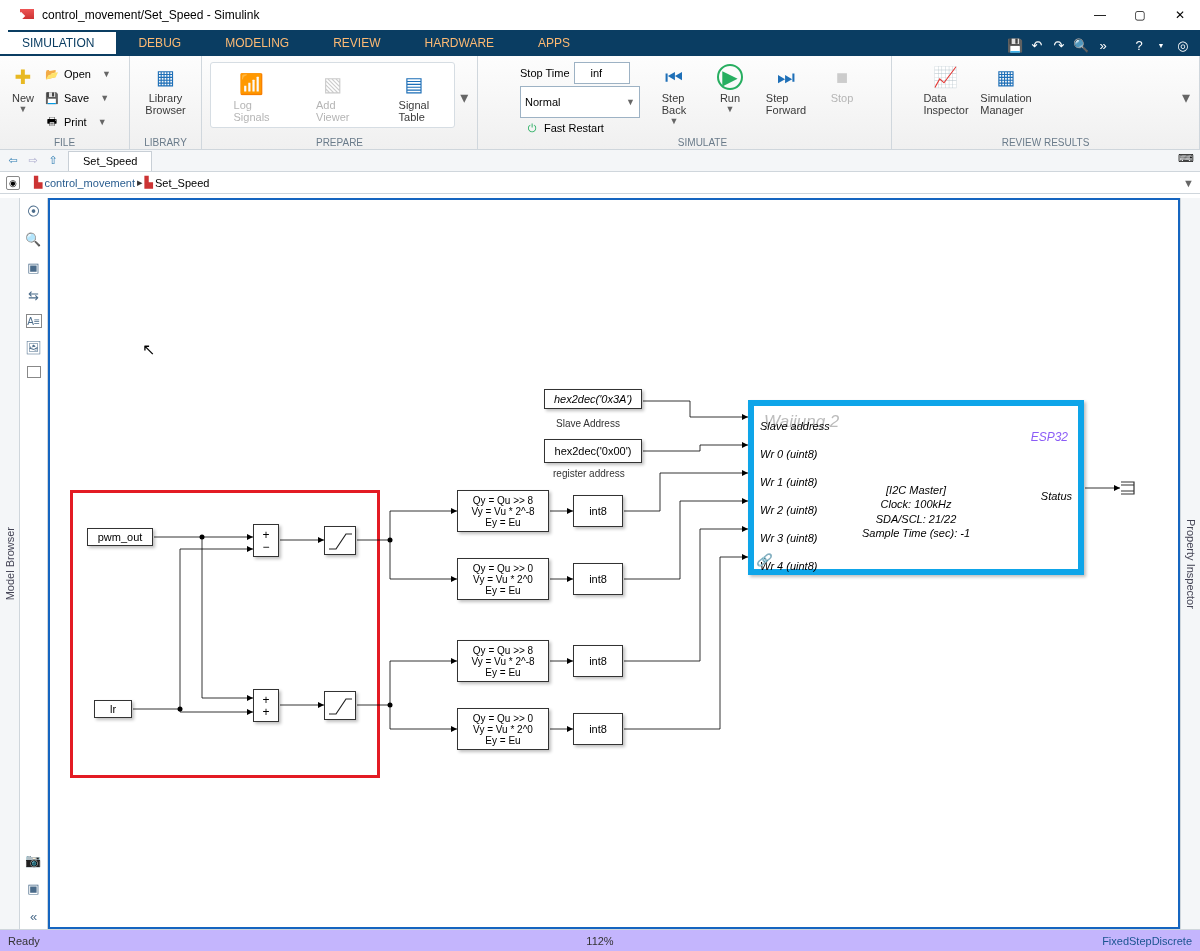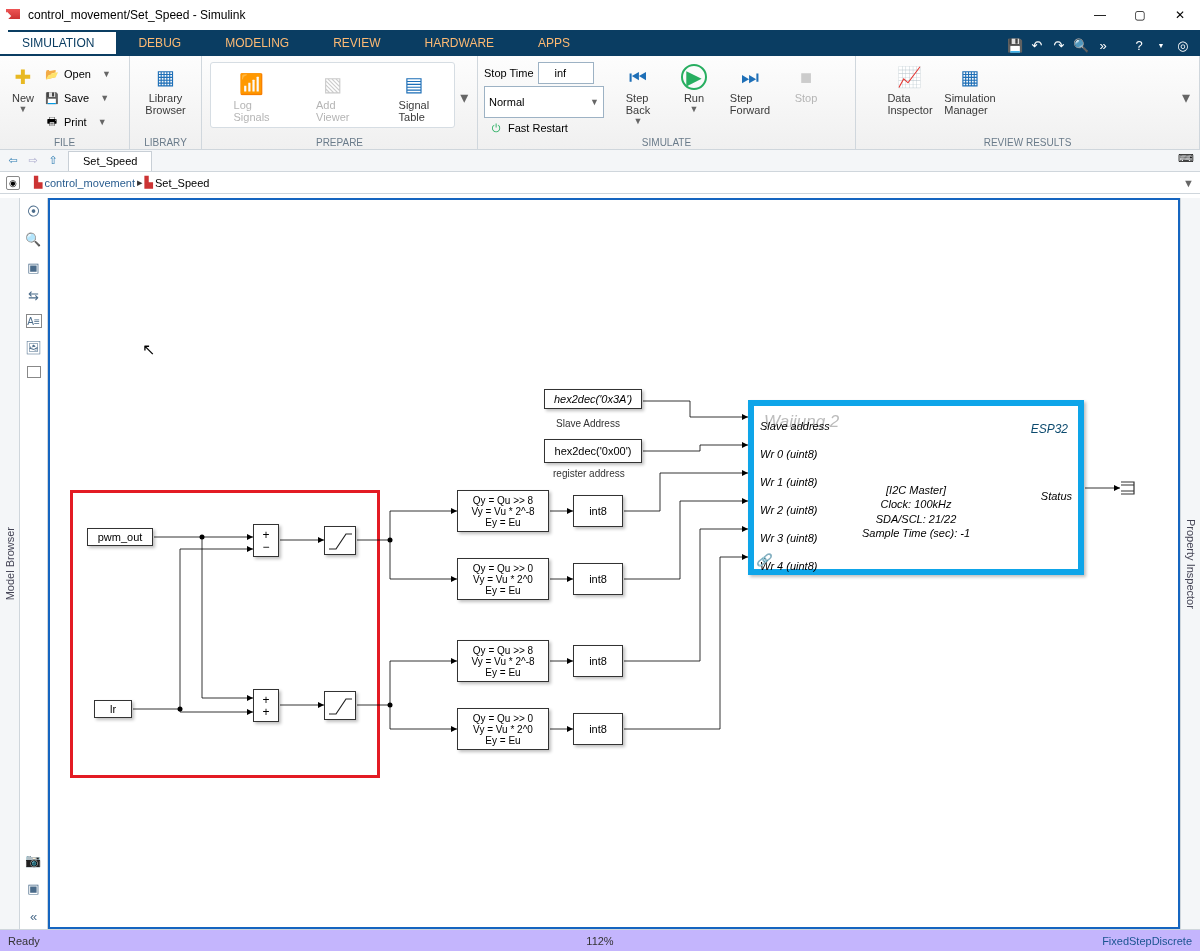--- a/index.html
+++ b/index.html
@@ -1,18 +1,18 @@
 <!DOCTYPE html>
 <html><head>
 <meta charset="utf-8">
 <style>
   *{box-sizing:border-box;margin:0;padding:0;font-family:"Segoe UI",Arial,sans-serif;}
   body{width:1200px;height:951px;background:#fff;overflow:hidden;position:relative;}
   
-  .titlebar{height:30px;background:#fff;display:flex;align-items:center;font-size:12px;}
+  .titlebar{height:30px;background:#fff;display:flex;align-items:center;font-size:12px;margin-left:14px;}
   .titlebar .ico{width:16px;height:12px;margin:0 6px;position:relative;}
   .titlebar .ico::before{content:"";position:absolute;width:14px;height:10px;background:linear-gradient(#e55,#c33);top:0;left:0;}
   .titlebar .ico::after{content:"";position:absolute;width:6px;height:6px;background:#fff;top:4px;left:-2px;transform:rotate(45deg);}
   .winbtns{margin-left:auto;display:flex;}
   .winbtn{width:40px;height:28px;display:flex;align-items:center;justify-content:center;font-size:12px;color:#000;}
   
   .tabstrip{height:24px;background:#0a3d62;display:flex;align-items:flex-end;position:relative;}
   .tabstrip::before{content:"";position:absolute;left:0;top:0;width:8px;height:24px;background:#fff;}
   .rtab{height:22px;padding:0 22px;color:#fdba74;font-size:12px;display:flex;align-items:center;}
   .rtab.active{background:#fff;color:#0a3d62;border-radius:0;}
@@ -55,21 +55,21 @@
   .statusbar .r{margin-left:auto;color:#1a5490;}
   
   .blk{position:absolute;background:#fff;border:1px solid #333;display:flex;align-items:center;justify-content:center;font-size:11px;text-align:center;box-shadow:2px 2px 3px rgba(0,0,0,0.25);}
   .labelbelow{position:absolute;font-size:10px;color:#333;white-space:nowrap;}
   svg.wires{position:absolute;top:0;left:0;width:100%;height:100%;pointer-events:none;}
   svg.wires path{stroke:#000;stroke-width:0.8;fill:none;}
   svg.wires polygon{fill:#000;}
   .redbox{position:absolute;border:3px solid #e31b23;}
   .bigblock{position:absolute;background:#fff;border:6px solid #0ea5e9;box-shadow:2px 2px 3px rgba(0,0,0,0.25);font-style:italic;}
   .bigblock .brand{position:absolute;font-size:17px;color:#bbb;font-weight:500;top:6px;left:10px;}
-  .bigblock .chip{position:absolute;top:16px;right:10px;font-size:12px;color:#0c4a6e;}
+  .bigblock .chip{position:absolute;top:24px;right:10px;font-size:12px;color:#8b5cf6;}
   .bigblock .center{position:absolute;top:60px;left:0;right:0;text-align:center;font-size:11px;line-height:1.3;}
   .bigblock .plab{position:absolute;font-size:11px;}
   .sumtxt{font-size:12px;line-height:1;}
   .satpath{stroke:#222;stroke-width:1.2;fill:none;}
 </style>
 </head>
 <body>
 
 <div class="titlebar">
   <div class="ico"></div>
@@ -141,21 +141,21 @@
       <div class="bigbtn">
           <div class="ic" style="color:#1e6fb7;">▤</div>
           <span style="white-space:pre-line;">Signal
 Table</span>
         </div>
     </div>
     <div style="width:14px;display:flex;align-items:center;justify-content:center;color:#666;">▾</div>
     <div class="seclabel">PREPARE</div>
   </div>
 
-  <div class="section" style="width:378px;">
+  <div class="section" style="width:378px;margin-left:36px;">
     <div style="display:flex;flex-direction:column;gap:2px;padding-top:2px;">
       <div style="display:flex;align-items:center;gap:4px;">
         <span style="font-size:11px;">Stop Time</span>
         <div class="stopbox">inf</div>
       </div>
       <div class="selectbox">
           <span>Normal</span>
           <span class="dd">▼</span>
         </div>
       <div class="smallrow">

